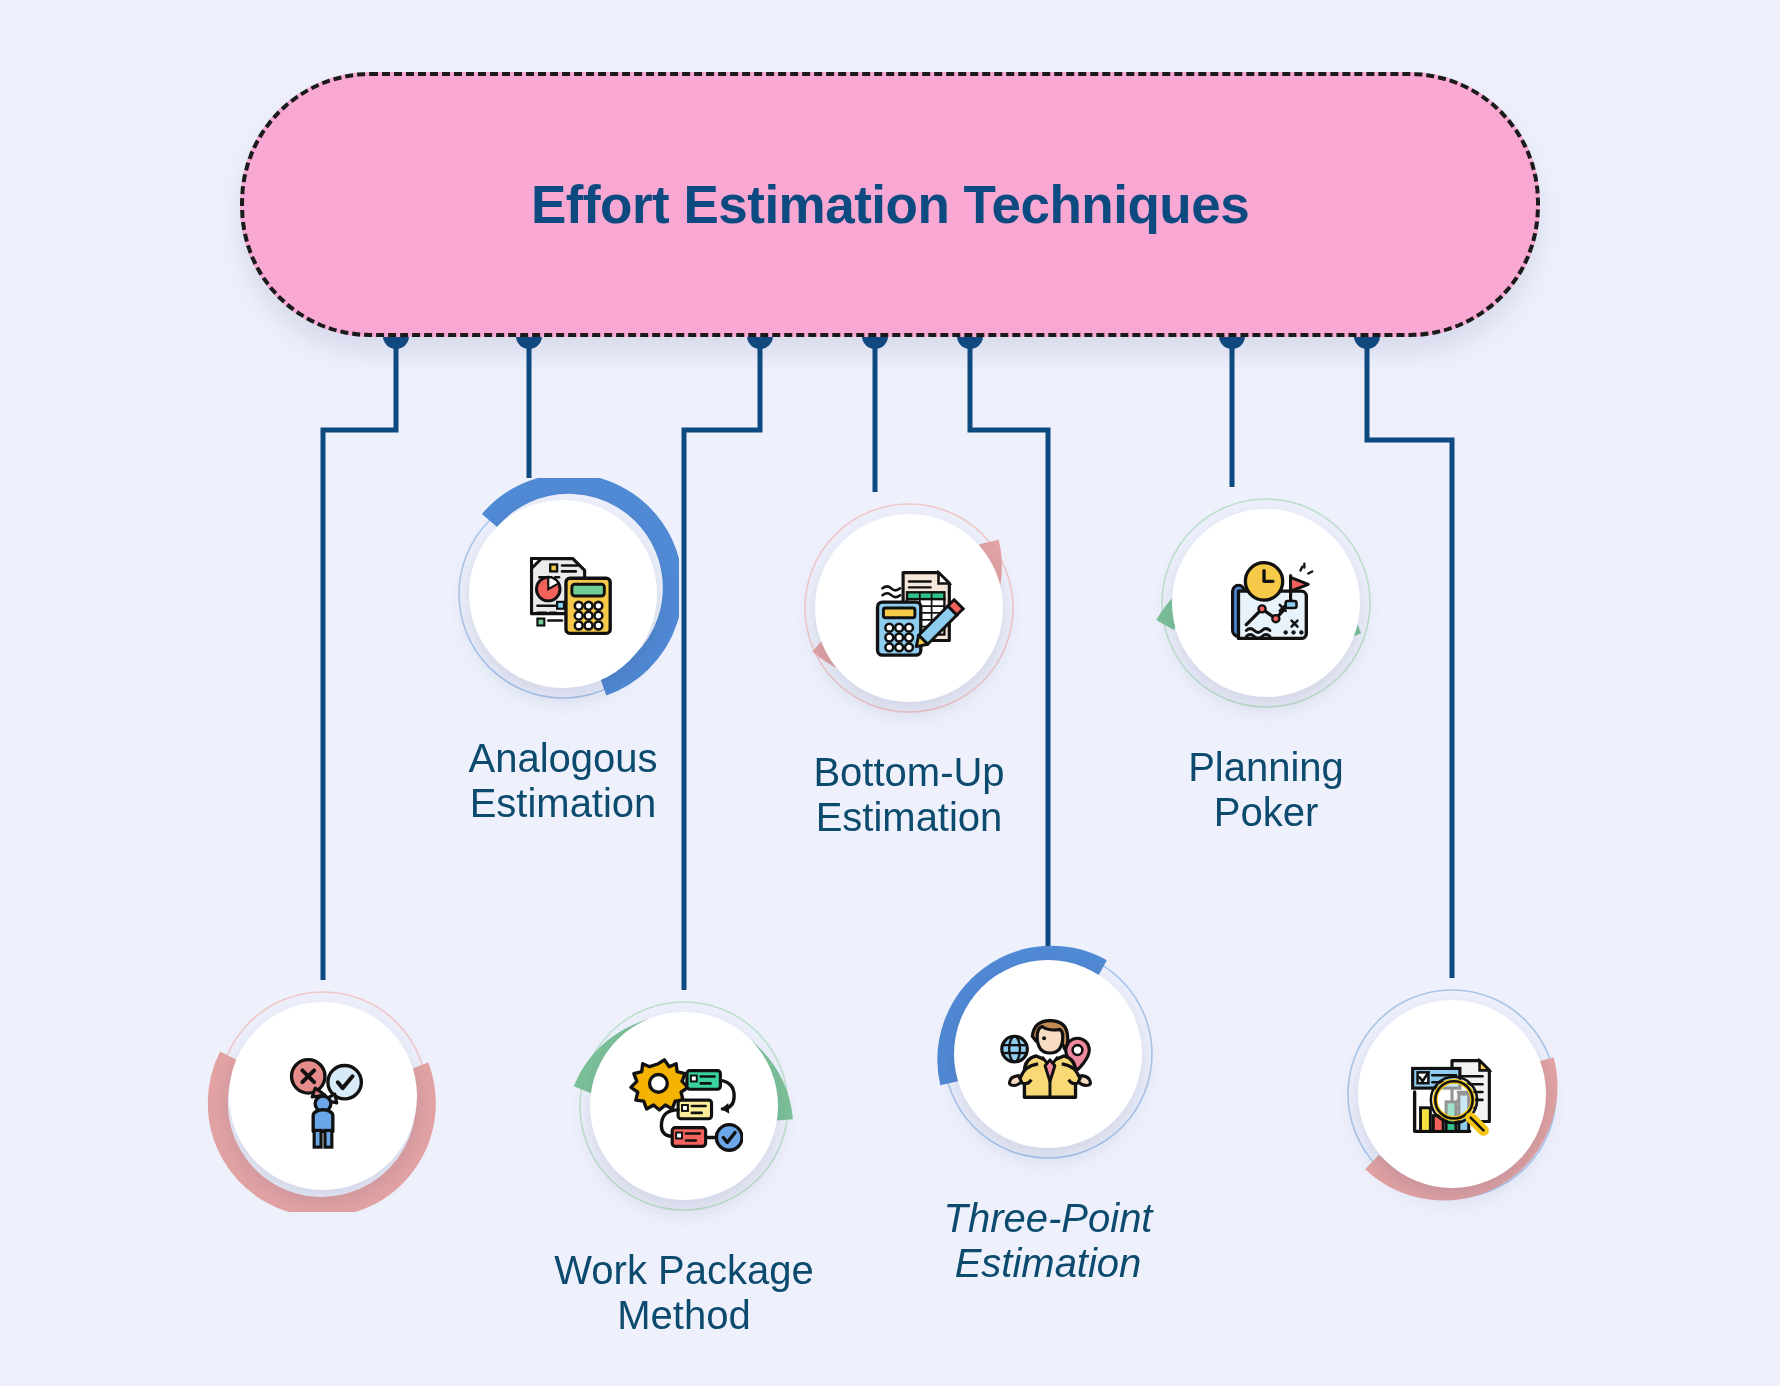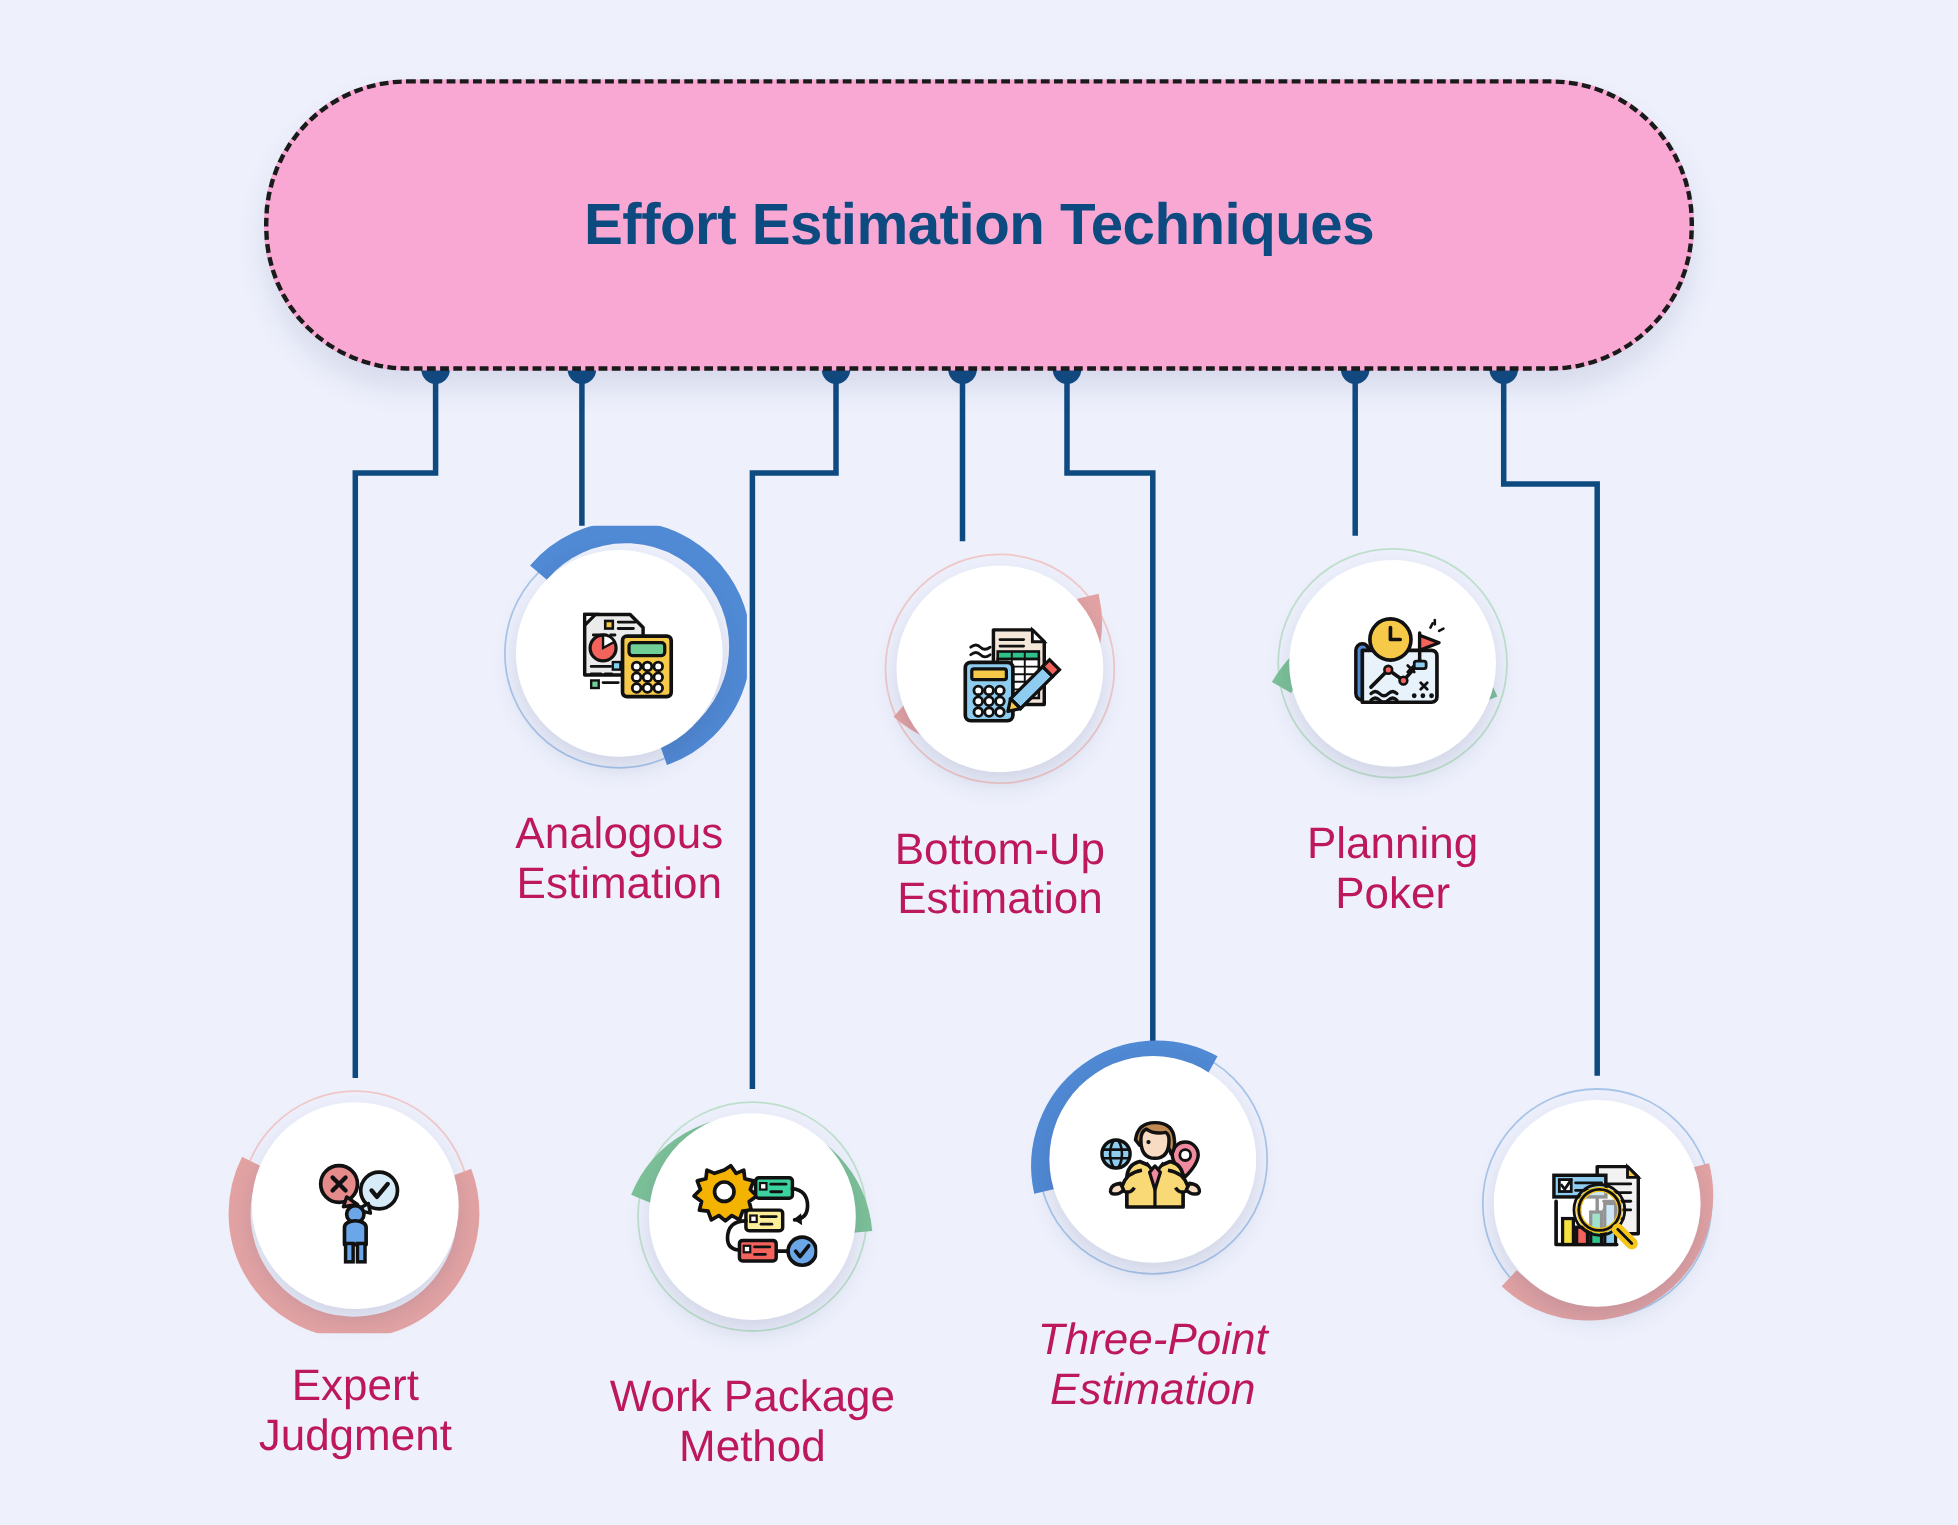--- a/index.html
+++ b/index.html
@@ -49,21 +49,21 @@
   }
   .ico{
     position:absolute; left:50%; top:50%;
     transform:translate(-50%,-50%);
     width:118px; height:118px;
   }
   .node-label{
     margin-top:26px;
     font-size:40px;
     line-height:1.13;
-    color:#be185d;
+    color:#0c4a6e;
     font-family:"Liberation Sans", sans-serif;
     font-weight:400;
     white-space:pre-line;
   }
 </style>
 </head>
 <body>
 
 <div id="stage">
 
@@ -271,22 +271,20 @@
         <circle cx="82" cy="46" r="17" fill="#d6eaf7" stroke="#111" stroke-width="3.4"></circle>
         <path d="M72 58 l-11 6 l13 3 z" fill="#d6eaf7" stroke="#111" stroke-width="3.2" stroke-linejoin="round"></path>
         <polyline points="75,46 80,52 90,40" fill="none" stroke="#111" stroke-width="4" stroke-linecap="round" stroke-linejoin="round"></polyline>
 
         <circle cx="60" cy="68" r="8" fill="#6aa6e8" stroke="#111" stroke-width="3.4"></circle>
         <path d="M50 80 a10 6 0 0 1 20 0 v16 h-20 z" fill="#6aa6e8" stroke="#111" stroke-width="3.4" stroke-linejoin="round"></path>
         <rect x="51" y="95" width="7" height="17" fill="#6aa6e8" stroke="#111" stroke-width="3.2"></rect>
         <rect x="62" y="95" width="7" height="17" fill="#6aa6e8" stroke="#111" stroke-width="3.2"></rect>
       </svg>
     </div>
-    <div class="node-label">Expert
-Judgment</div>
   </div>
 
   <div class="node" style="left:534px; top:990px;">
     <div class="ring-wrap">
       <svg class="ring-svg" viewBox="0 0 232 232">
         <circle cx="116" cy="116" r="104" fill="none" stroke="#bfe0cc" stroke-width="1.6"></circle>
         <path d="M 15 100 A 104 104 0 0 1 215 130" fill="none" stroke="#7cc198" stroke-width="20" stroke-linecap="butt"></path>
       </svg>
       <div class="ring-inner"></div>
       <svg class="ico" viewBox="0 0 120 120">

